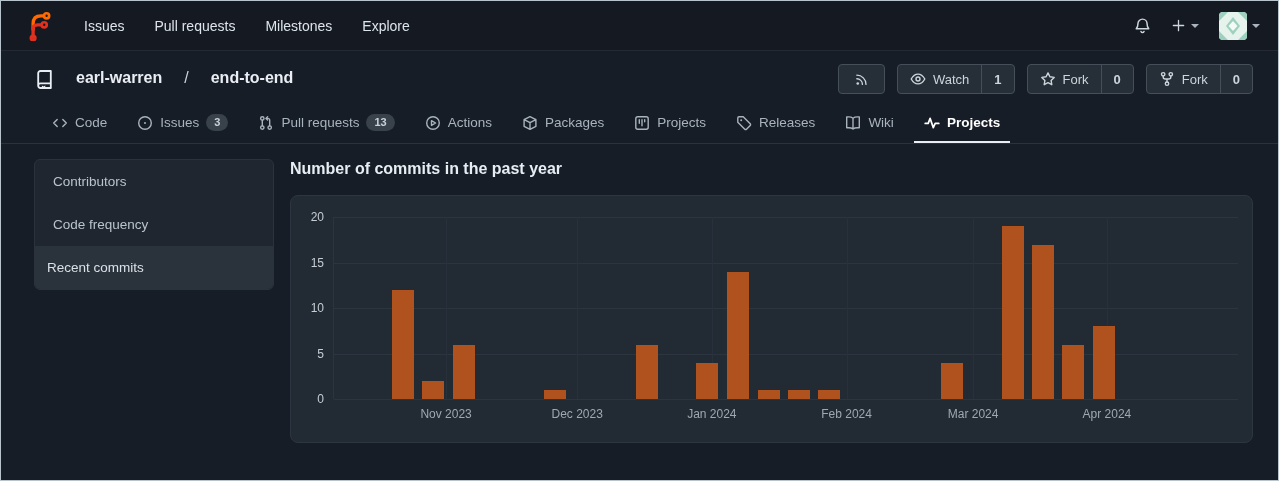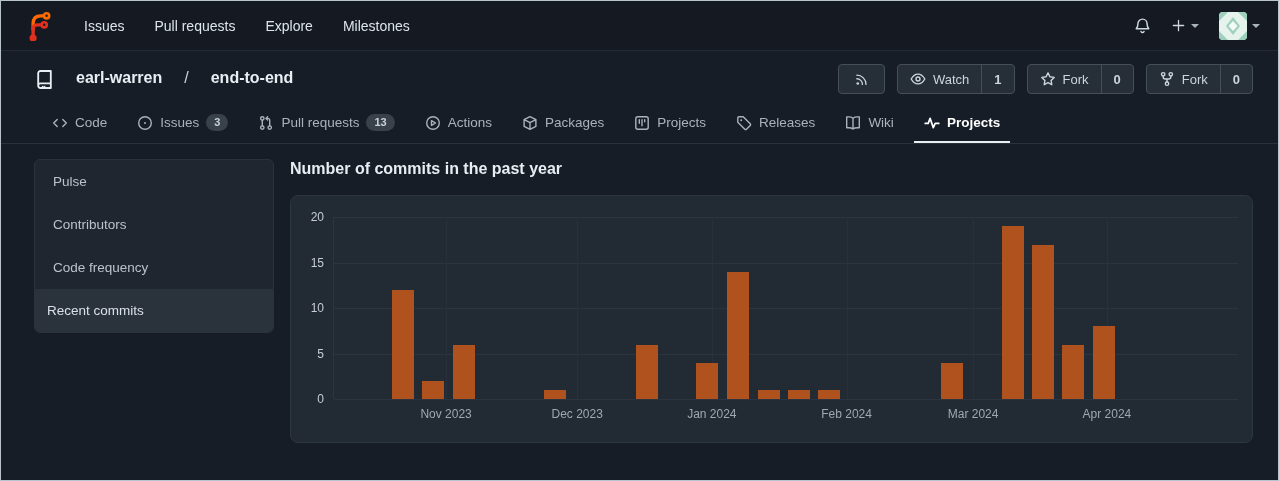--- a/index.html
+++ b/index.html
@@ -83,22 +83,22 @@
         <circle stroke="#ff6a00" stroke-width="9" cx="72" cy="16" r="8.5"></circle>
         <path stroke="#e0301e" stroke-width="11" d="M27 88 V58 Q27 47 42 46 H52"></path>
         <circle stroke="#e0301e" stroke-width="9" cx="64" cy="46" r="8.5"></circle>
         <circle stroke="#e0301e" stroke-width="9" cx="27" cy="90" r="7.5"></circle>
       </g>
     </svg>
   </span>
   <div class="nav-links">
     <a class="nav-link">Issues</a>
     <a class="nav-link">Pull requests</a>
+    <a class="nav-link">Milestones</a>
     <a class="nav-link">Explore</a>
-    <a class="nav-link">Milestones</a>
   </div>
   <div class="nav-spacer"></div>
   <div class="nav-right">
     <span class="icon-btn">
       <svg width="17" height="17" viewBox="0 0 16 16" class="str">
         <path d="M8 2 a4.3 4.3 0 0 0 -4.3 4.3 c0 3 -1 4.1 -1.6 4.7 h11.8 c-.6 -.6 -1.6 -1.7 -1.6 -4.7 A4.3 4.3 0 0 0 8 2 Z"></path>
         <path d="M6.6 13.6 a1.5 1.5 0 0 0 2.8 0"></path>
       </svg>
     </span>
     <span class="icon-btn">
@@ -241,23 +241,20 @@
   <a class="tab active">
     <svg width="16" height="16" viewBox="0 0 16 16" class="str" style="stroke-width:1.7">
       <path d="M1.2 8.4 H4.2 L6.1 3.4 L9.3 12.6 L11.2 8.4 H14.8"></path>
     </svg>
     <span>Projects</span>
   </a>
 </div>
 
 <div class="content">
   <div class="sidebar-card">
-    <div class="side-item">
-      <span>Pulse</span>
-    </div>
     <div class="side-item">
       <span>Contributors</span>
     </div>
     <div class="side-item">
       <span>Code frequency</span>
     </div>
     <div class="side-item active">
       <span>Recent commits</span>
     </div>
   </div>

